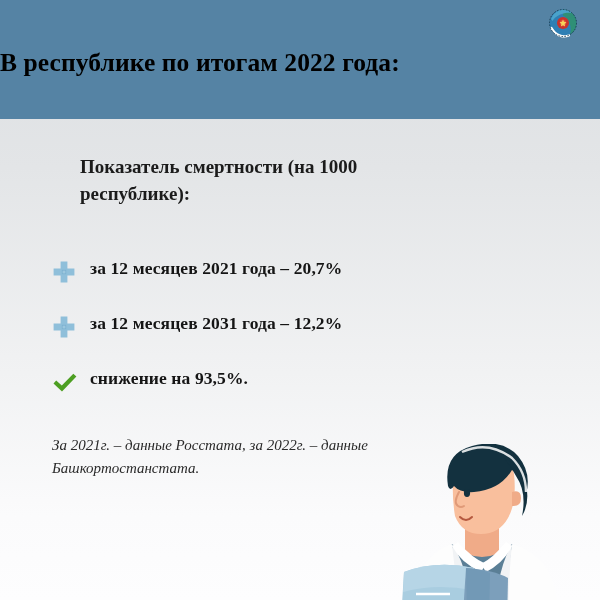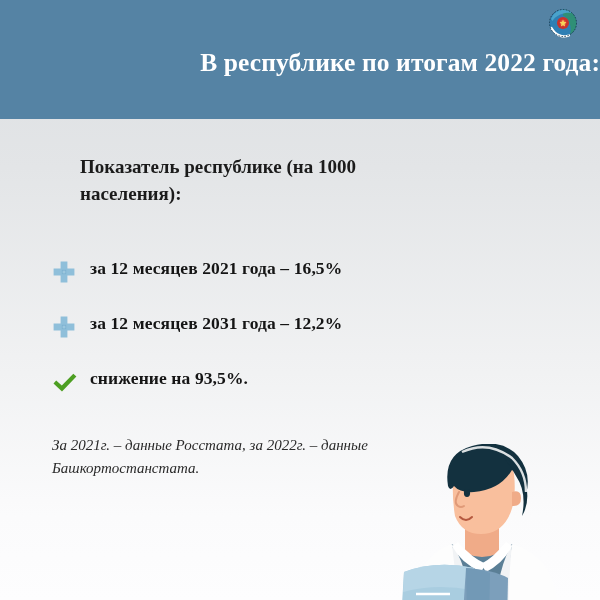--- a/index.html
+++ b/index.html
@@ -28,22 +28,22 @@
     top: 0;
     width: 600px;
     height: 119px;
     background: #5583a4;
   }
   .banner-title {
     position: absolute;
     left: 0;
     right: 0;
     top: 48px;
-    text-align: right;
-    color: #ffffff;
+    text-align: left;
+    color: #000000;
     font-size: 25.5px;
     font-weight: bold;
     letter-spacing: 0.1px;
     line-height: 1.15;
     white-space: nowrap;
   }
 
   
   .logo {
     position: absolute;
@@ -141,31 +141,31 @@
       <circle cx="18" cy="17" r="3.2" fill="#e04a3a"></circle>
       <path d="M18 13.4 l1.0 2.4 l2.4 0.4 l-1.8 1.7 l0.5 2.5 l-2.1 -1.2 l-2.1 1.2 l0.5 -2.5 l-1.8 -1.7 l2.4 -0.4 Z" fill="#f6d35a"></path>
       <path d="M5.6 20.5 C9 27.5 15.5 31.5 22.6 30 C17.5 33.2 9.5 31 5.6 20.5 Z" fill="#ffffff"></path>
       <path d="M6.5 22 C10.5 29 17.5 32 24 29.5" stroke="#ffffff" stroke-width="2.2" fill="none" stroke-linecap="round"></path>
       <circle cx="18" cy="17" r="13.5" fill="none" stroke="#1d3f52" stroke-width="1" stroke-dasharray="1.6 1.4"></circle>
     </svg>
   </div>
 
   <div class="content">
 
-    <div class="subhead">Показатель республике (на 1000 населения):</div>
+    <div class="subhead">Показатель смертности (на 1000 республике):</div>
 
     <div class="bullets">
 
       <div class="bullet-row">
         <svg class="bullet-icon" viewBox="0 0 24 24">
           <path d="M8.6 1.6 h6.8 v7 h7 v6.8 h-7 v7 h-6.8 v-7 h-7 v-6.8 h7 Z" fill="#8fbfda"></path>
           <path d="M9.8 9.8 h4.4 v4.4 h-4.4 Z" fill="#7fb3d2"></path>
           <circle cx="12" cy="12" r="1.5" fill="#9cc7de"></circle>
         </svg>
-        <div class="bullet-text">за 12 месяцев 2021 года – 16,5%</div>
+        <div class="bullet-text">за 12 месяцев 2021 года – 20,7%</div>
       </div>
 
       <div class="bullet-row">
         <svg class="bullet-icon" viewBox="0 0 24 24">
           <path d="M8.6 1.6 h6.8 v7 h7 v6.8 h-7 v7 h-6.8 v-7 h-7 v-6.8 h7 Z" fill="#8fbfda"></path>
           <path d="M9.8 9.8 h4.4 v4.4 h-4.4 Z" fill="#7fb3d2"></path>
           <circle cx="12" cy="12" r="1.5" fill="#9cc7de"></circle>
         </svg>
         <div class="bullet-text">за 12 месяцев 2031 года – 12,2%</div>
       </div>

